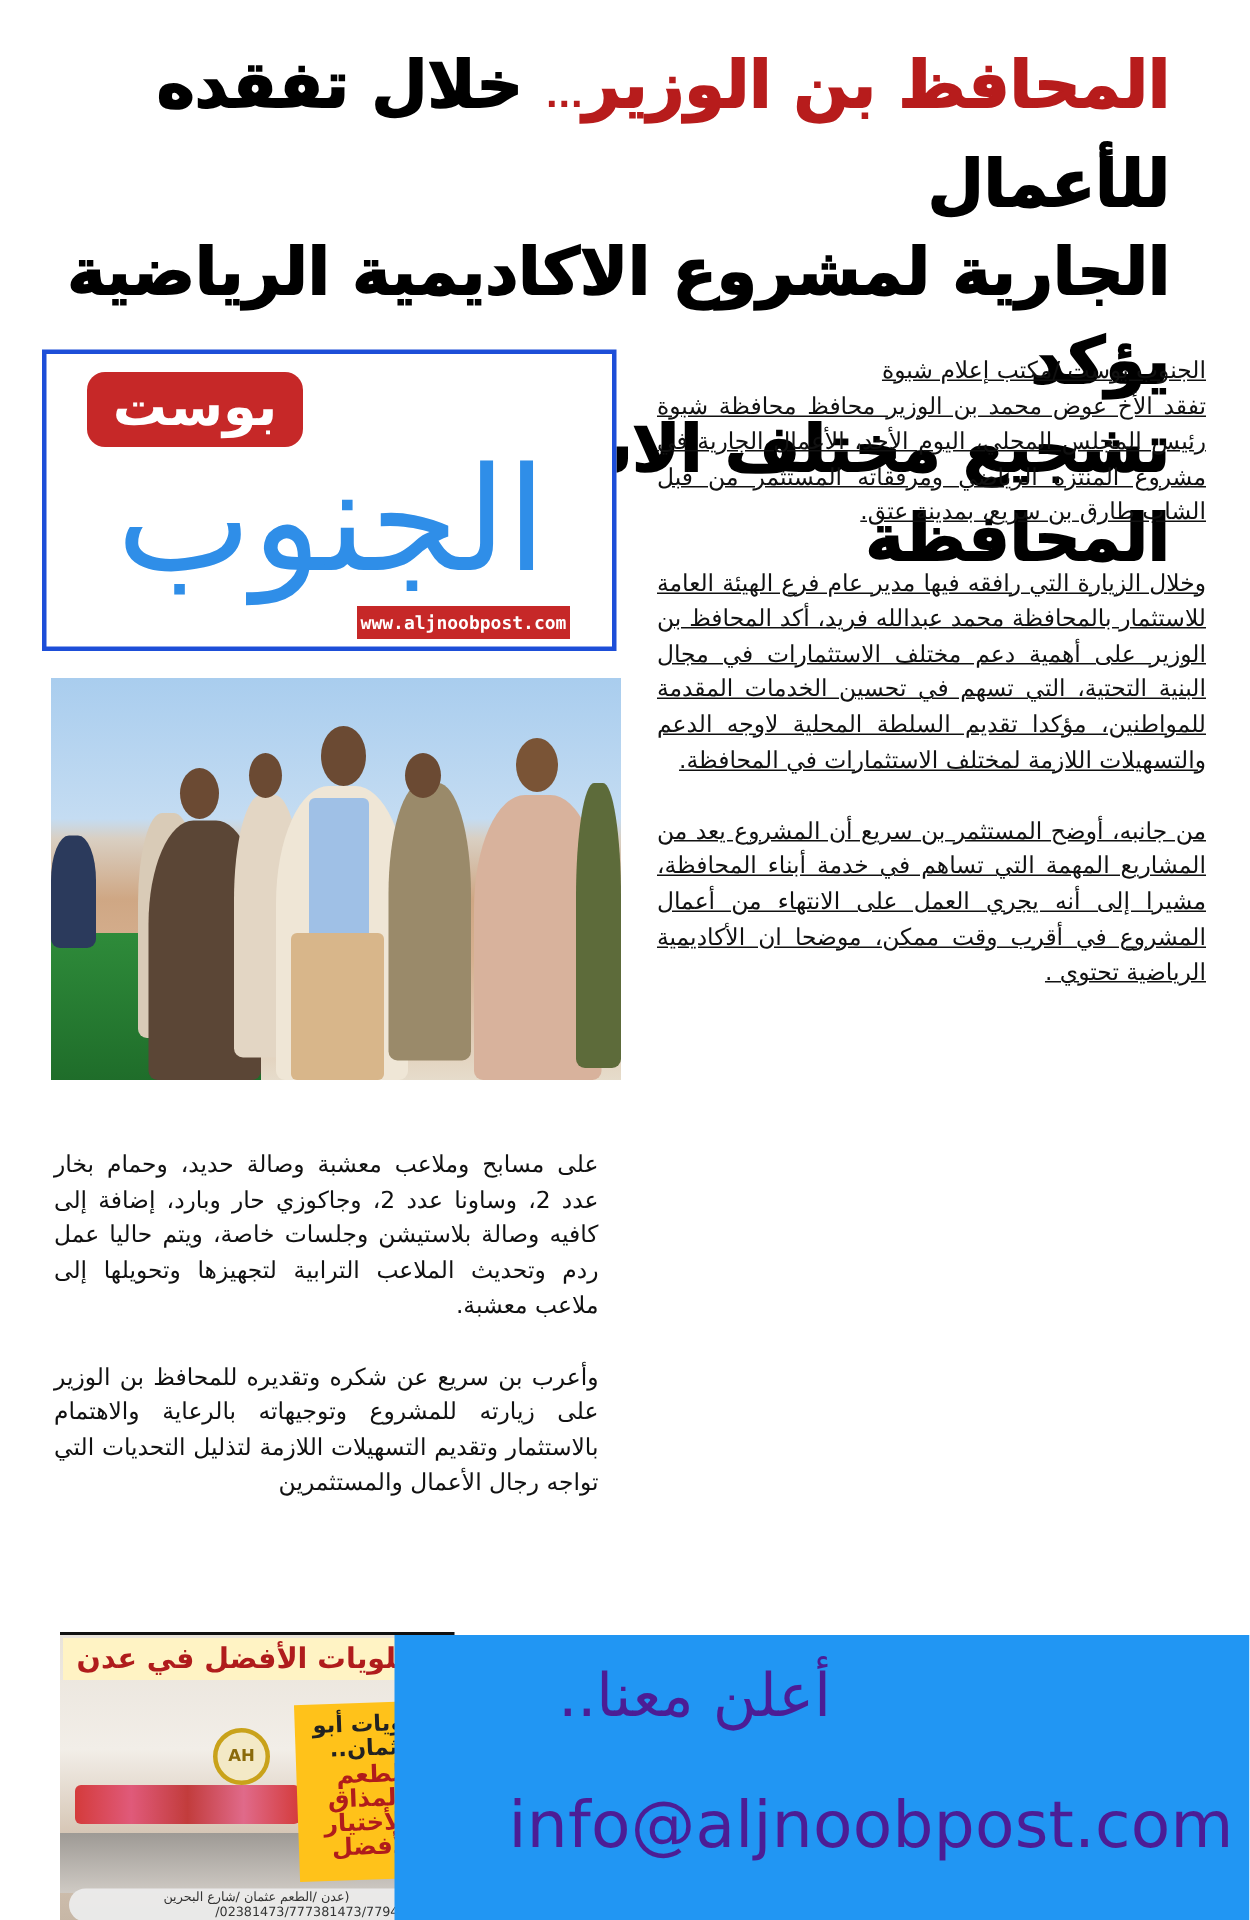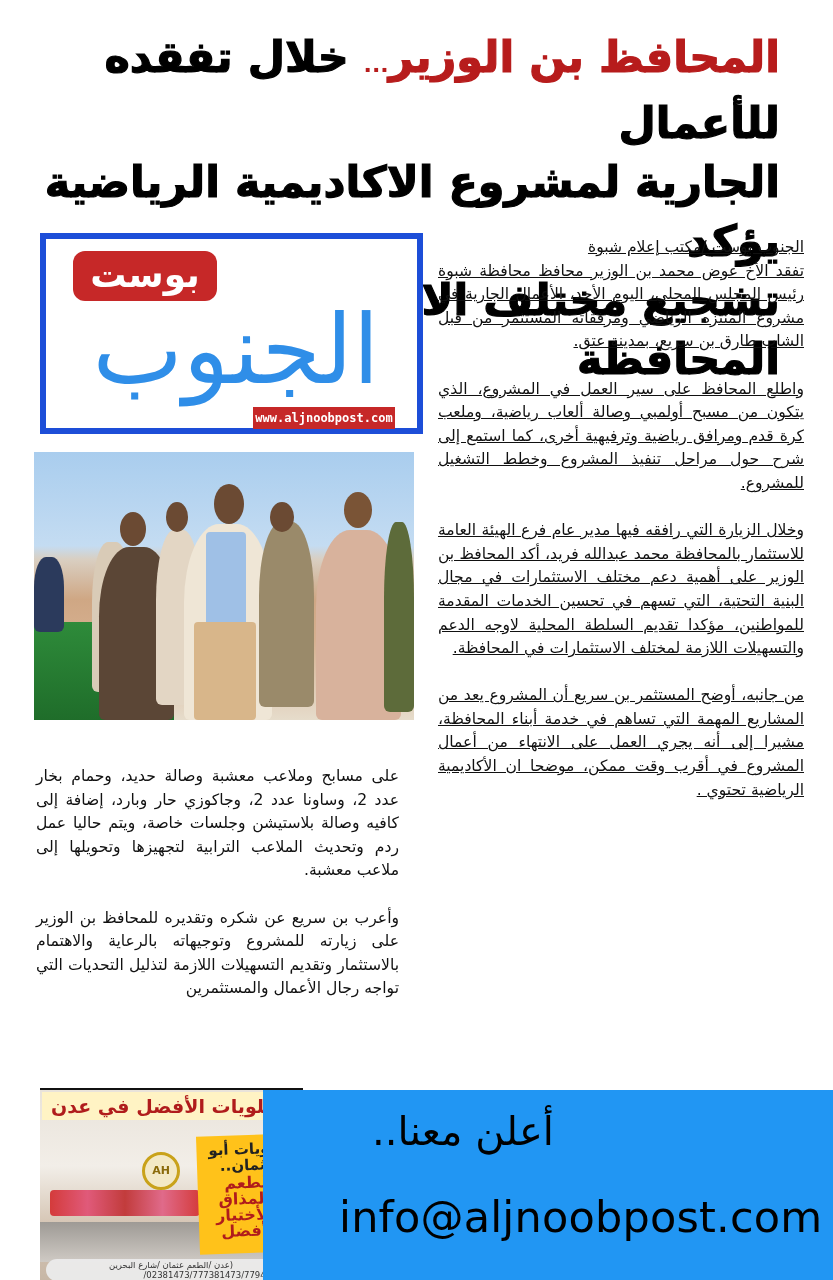--- a/index.html
+++ b/index.html
@@ -11,22 +11,22 @@
     text-align: right; direction: rtl;
     font-family: "DejaVu Sans", sans-serif; font-weight: 900;
     font-size: 43px; line-height: 59px; color: #000;
     letter-spacing: -0.5px;
     -webkit-text-stroke: 1.2px #000;
   }
   .headline .red { color: #b71c1c; -webkit-text-stroke: 1.2px #b71c1c; }
   .headline .dots { color: #b71c1c; font-size: 22px; -webkit-text-stroke: 0; }
 
   .logo-box {
-    position: absolute; left: 40px; top: 233px; width: 383px; height: 201px;
-    border: 6px solid #1d4ed8; background: #fff;
+    position: absolute; left: 28px; top: 233px; width: 383px; height: 201px;
+    border: 3px solid #1d4ed8; background: #fff;
   }
   .logo-post {
     position: absolute; left: 27px; top: 12px; width: 144px; height: 50px;
     background: #c62828; border-radius: 12px;
     color: #fff; font-size: 36px; font-weight: bold; text-align: center; line-height: 48px;
     direction: rtl;
   }
   .logo-main {
     position: absolute; left: 30px; top: 56px; width: 320px; height: 110px;
     color: #2f8ee8; font-size: 96px; line-height: 110px; text-align: center;
@@ -91,21 +91,21 @@
     background: linear-gradient(180deg,#9e9a95,#cfcac4); }
   .ad-sweets .addr {
     position: absolute; left: 6px; top: 169px; width: 250px; height: 22px;
     background: rgba(235,235,235,0.95); border-radius: 11px;
     font-size: 8.5px; color: #333; text-align: center; line-height: 10px; padding-top: 1px;
   }
   .ad-sweets .addr span { display: block; }
 
   .ad-blue {
     position: absolute; left: 263px; top: 1090px; width: 570px; height: 190px;
-    background: #2196f3; color: #000000; text-align: center; text-decoration: underline;
+    background: #2196f3; color: #4c1d95; text-align: center; text-decoration: underline;
   }
   .ad-blue .cta { position: absolute; left: 0; top: 18px; width: 100%;
     font-size: 40px; direction: rtl; padding-right: 170px; text-align: center; }
   .ad-blue .email { position: absolute; left: 76px; top: 102px; width: 460px;
     font-size: 43px; direction: ltr; text-align: left; letter-spacing: 0.2px; }
 </style>
 </head>
 <body>
 
 <div class="headline">
@@ -135,21 +135,20 @@
   <div class="fig" style="left:225px;top:70px;width:55px;height:185px;background:#9a8a6a;"></div>
   <div class="head" style="left:236px;top:50px;width:24px;height:30px;"></div>
   <div class="fig" style="left:282px;top:78px;width:85px;height:190px;background:#d8b29c;"></div>
   <div class="head" style="left:310px;top:40px;width:28px;height:36px;background:#7a5436;"></div>
   <div class="fig" style="left:350px;top:70px;width:30px;height:190px;background:#5d6b3a;"></div>
 </div>
 
 <div class="col-right">
   <p style="white-space:pre-line;">الجنوب بوست /مكتب إعلام شبوة
 تفقد الأخ عوض محمد بن الوزير محافظ محافظة شبوة رئيس المجلس المحلي، اليوم الأحد، الأعمال الجارية في مشروع المنتزه الرياضي ومرفقاته المستثمر من قبل الشاب طارق بن سريع، بمدينة عتق.</p>
-  <p>واطلع المحافظ على سير العمل في المشروع، الذي يتكون من مسبح أولمبي وصالة ألعاب رياضية، وملعب كرة قدم ومرافق رياضية وترفيهية أخرى، كما استمع إلى شرح حول مراحل تنفيذ المشروع وخطط التشغيل للمشروع.</p>
   <p>وخلال الزيارة التي رافقه فيها مدير عام فرع الهيئة العامة للاستثمار بالمحافظة محمد عبدالله فريد، أكد المحافظ بن الوزير على أهمية دعم مختلف الاستثمارات في مجال البنية التحتية، التي تسهم في تحسين الخدمات المقدمة للمواطنين، مؤكدا تقديم السلطة المحلية لاوجه الدعم والتسهيلات اللازمة لمختلف الاستثمارات في المحافظة.</p>
   <p>من جانبه، أوضح المستثمر بن سريع أن المشروع يعد من المشاريع المهمة التي تساهم في خدمة أبناء المحافظة، مشيرا إلى أنه يجري العمل على الانتهاء من أعمال المشروع في أقرب وقت ممكن، موضحا ان الأكاديمية الرياضية تحتوي .</p>
 </div>
 
 <div class="col-left">
   <p>على مسابح وملاعب معشبة وصالة حديد، وحمام بخار عدد 2، وساونا عدد 2، وجاكوزي حار وبارد، إضافة إلى كافيه وصالة بلاستيشن وجلسات خاصة، ويتم حاليا عمل ردم وتحديث الملاعب الترابية لتجهيزها وتحويلها إلى ملاعب معشبة.</p>
   <p>وأعرب بن سريع عن شكره وتقديره للمحافظ بن الوزير على زيارته للمشروع وتوجيهاته بالرعاية والاهتمام بالاستثمار وتقديم التسهيلات اللازمة لتذليل التحديات التي تواجه رجال الأعمال والمستثمرين</p>
 </div>
 
 <div class="ad-sweets">

